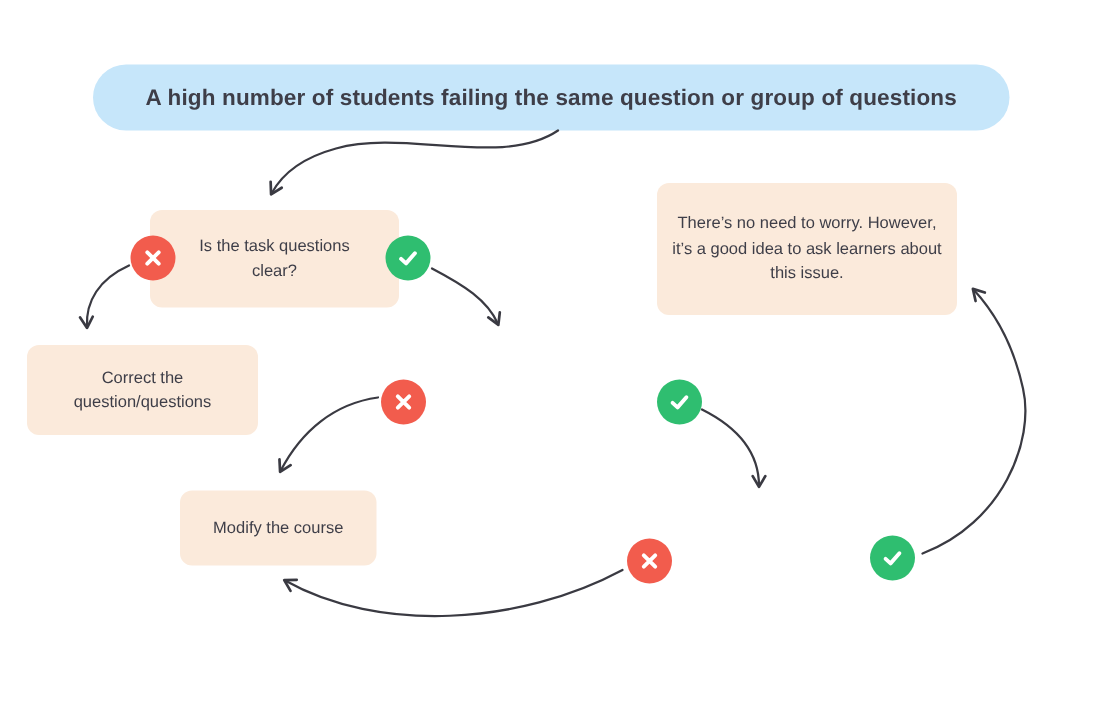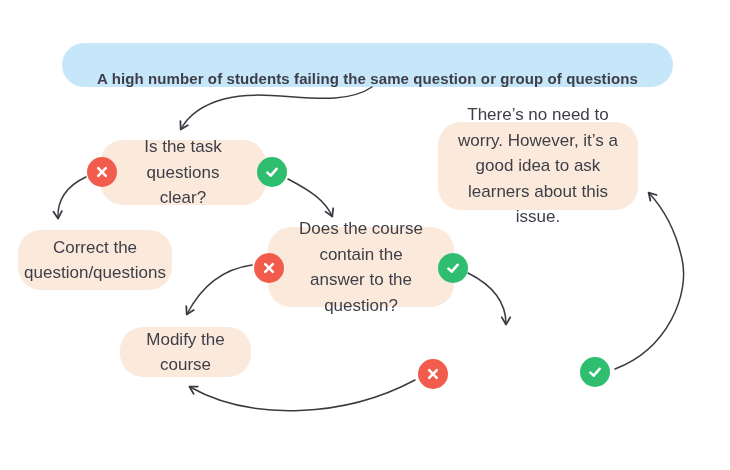--- a/index.html
+++ b/index.html
@@ -3,27 +3,27 @@
 <meta charset="utf-8">
 <style>
   html,body{margin:0;padding:0;background:#fff;}
   .canvas{
     position:relative;width:730px;height:470px;background:#ffffff;overflow:hidden;
     font-family:"Liberation Sans",sans-serif;
   }
   .pill{
     position:absolute;left:62px;top:43px;width:611px;height:44px;
     background:var(--start-bg);border-radius:22px;
-    display:flex;align-items:flex-end;justify-content:center;
+    display:flex;align-items:center;justify-content:center;
     font-size:15px;font-weight:600;color:var(--text);letter-spacing:.1px;
   }
   .node{
-    position:absolute;background:var(--node-bg);border-radius:23px;
+    position:absolute;background:var(--node-bg);border-radius:8px;
     display:flex;align-items:center;justify-content:center;text-align:center;
-    font-size:17px;font-weight:500;color:var(--text);line-height:1.5;
+    font-size:11px;font-weight:500;color:var(--text);line-height:1.5;
     box-sizing:border-box;z-index:1;
   }
   #node-task{left:100px;top:140px;width:166px;height:65px;padding:0 24px;}
   #node-correct{left:18px;top:230px;width:154px;height:60px;padding:0 15px;}
   #node-course{left:268px;top:227px;width:186px;height:80px;padding:0 27px;}
   #node-modify{left:120px;top:327px;width:131px;height:50px;padding:0 6px;justify-content:center;}
   #node-explanation{left:435px;top:337px;width:167px;height:75px;padding:0 20px;}
   #node-worry{left:438px;top:122px;width:200px;height:88px;padding:0 6px;}
   .badge{
     position:absolute;width:30px;height:30px;border-radius:50%;
@@ -65,23 +65,20 @@
   </div>
 
   <div class="node" id="node-task">
     <span>Is the task questions clear?</span>
   </div>
 
   <div class="node" id="node-correct">
     <span>Correct the question/questions</span>
   </div>
 
-  <div class="node" id="node-course">
-    <span>Does the course contain the answer to the question?</span>
-  </div>
 
   <div class="node" id="node-modify">
     <span>Modify the course</span>
   </div>
 
 
   <div class="node" id="node-worry">
     <span>There’s no need to worry. However, it’s a good idea to ask learners about this issue.</span>
   </div>
 

